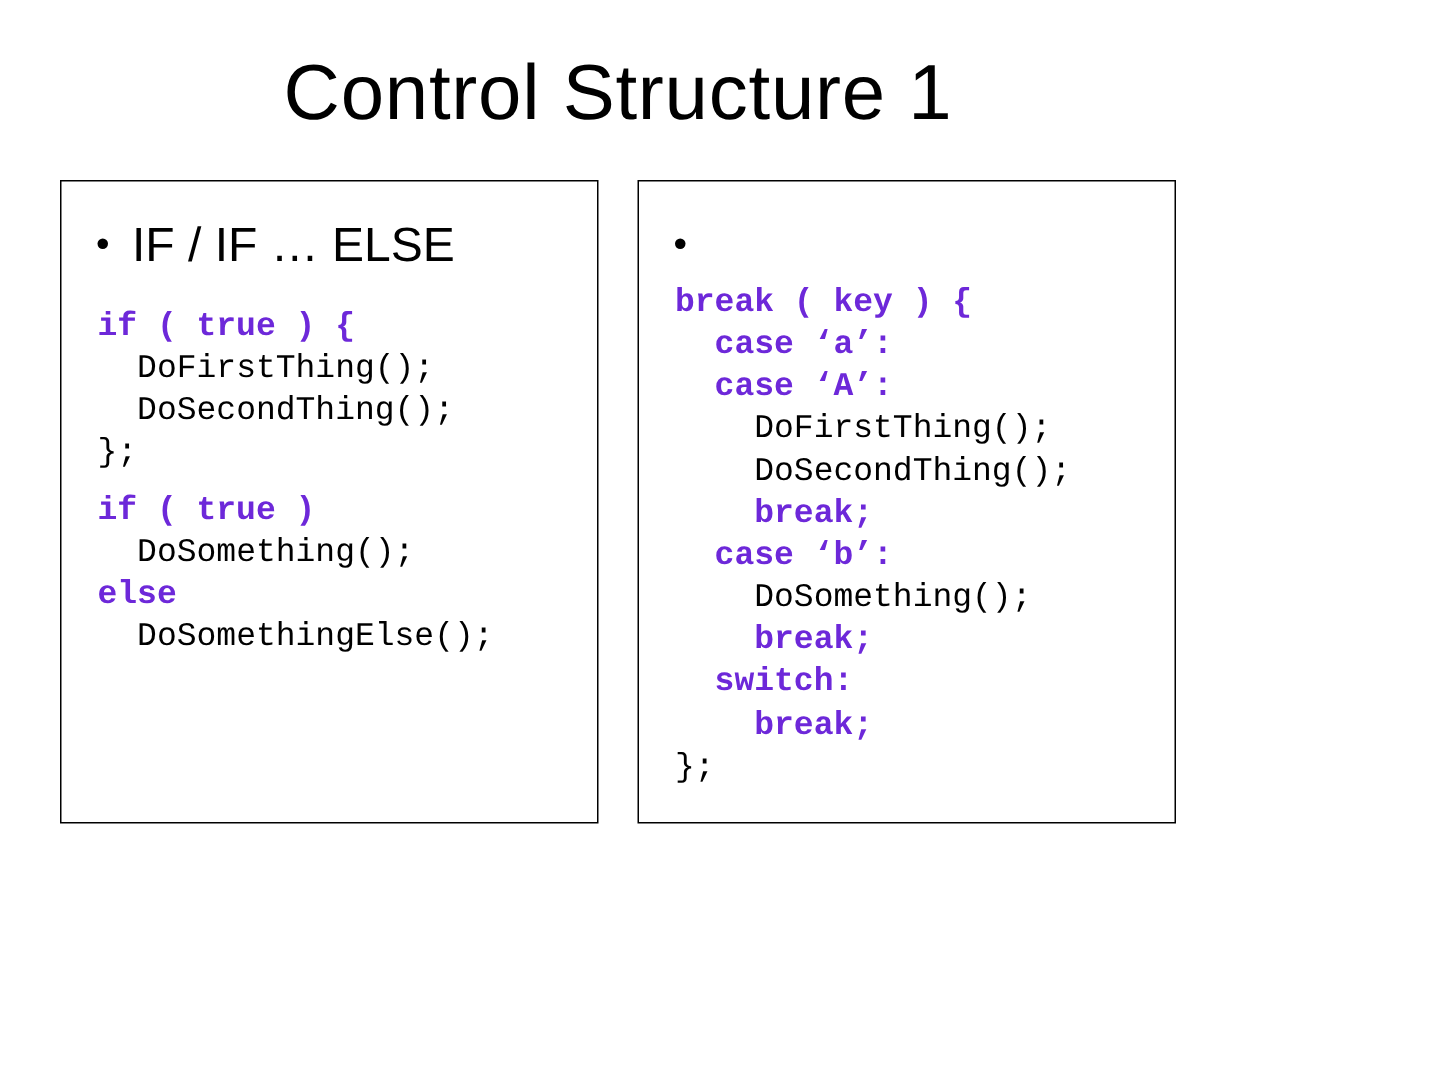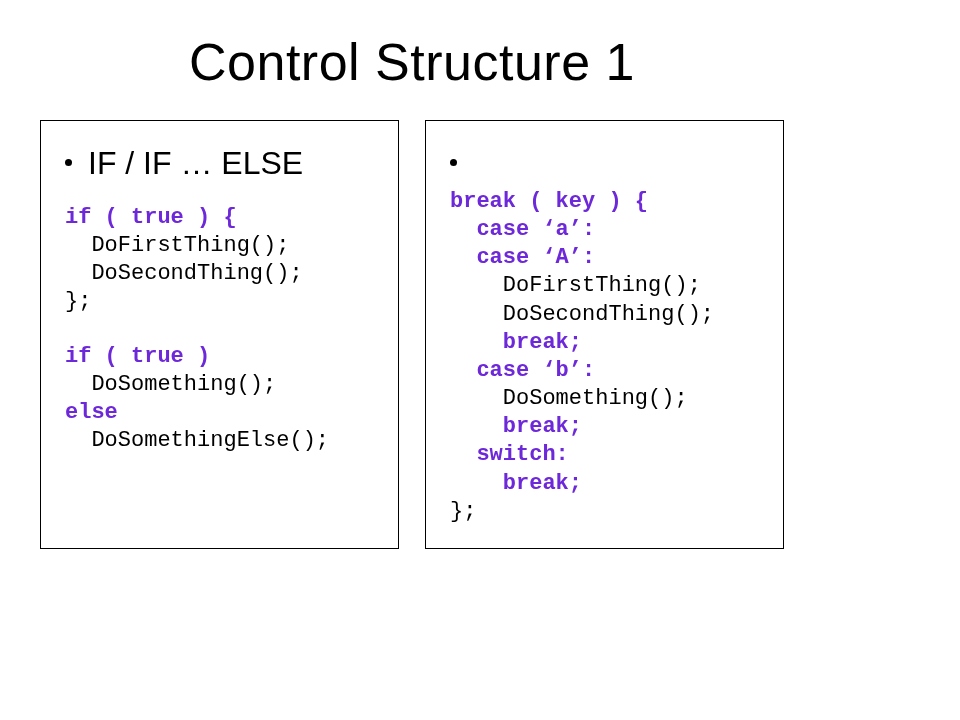--- a/index.html
+++ b/index.html
@@ -27,21 +27,21 @@
     <div class="col col-left">
       <div class="bullet-row">
         <span class="bullet-dot"></span>
         <span class="bullet-text">IF / IF … ELSE</span>
       </div>
 <pre class="code"><span class="kw">if ( true ) {</span>
   <span>DoFirstThing();</span>
   <span>DoSecondThing();</span>
 <span>};</span></pre>
 
-<pre class="code" style="margin-top:26px"><span class="kw">if ( true )</span>
+<pre class="code" style="margin-top:10px"><span class="kw">if ( true )</span>
   <span>DoSomething();</span>
 <span class="kw">else</span>
   <span>DoSomethingElse();</span></pre>
     </div>
 
     <div class="col col-right">
       <div class="bullet-row">
         <span class="bullet-dot"></span>
       </div>
 <pre class="code"><span class="kw">break ( key ) {</span>

